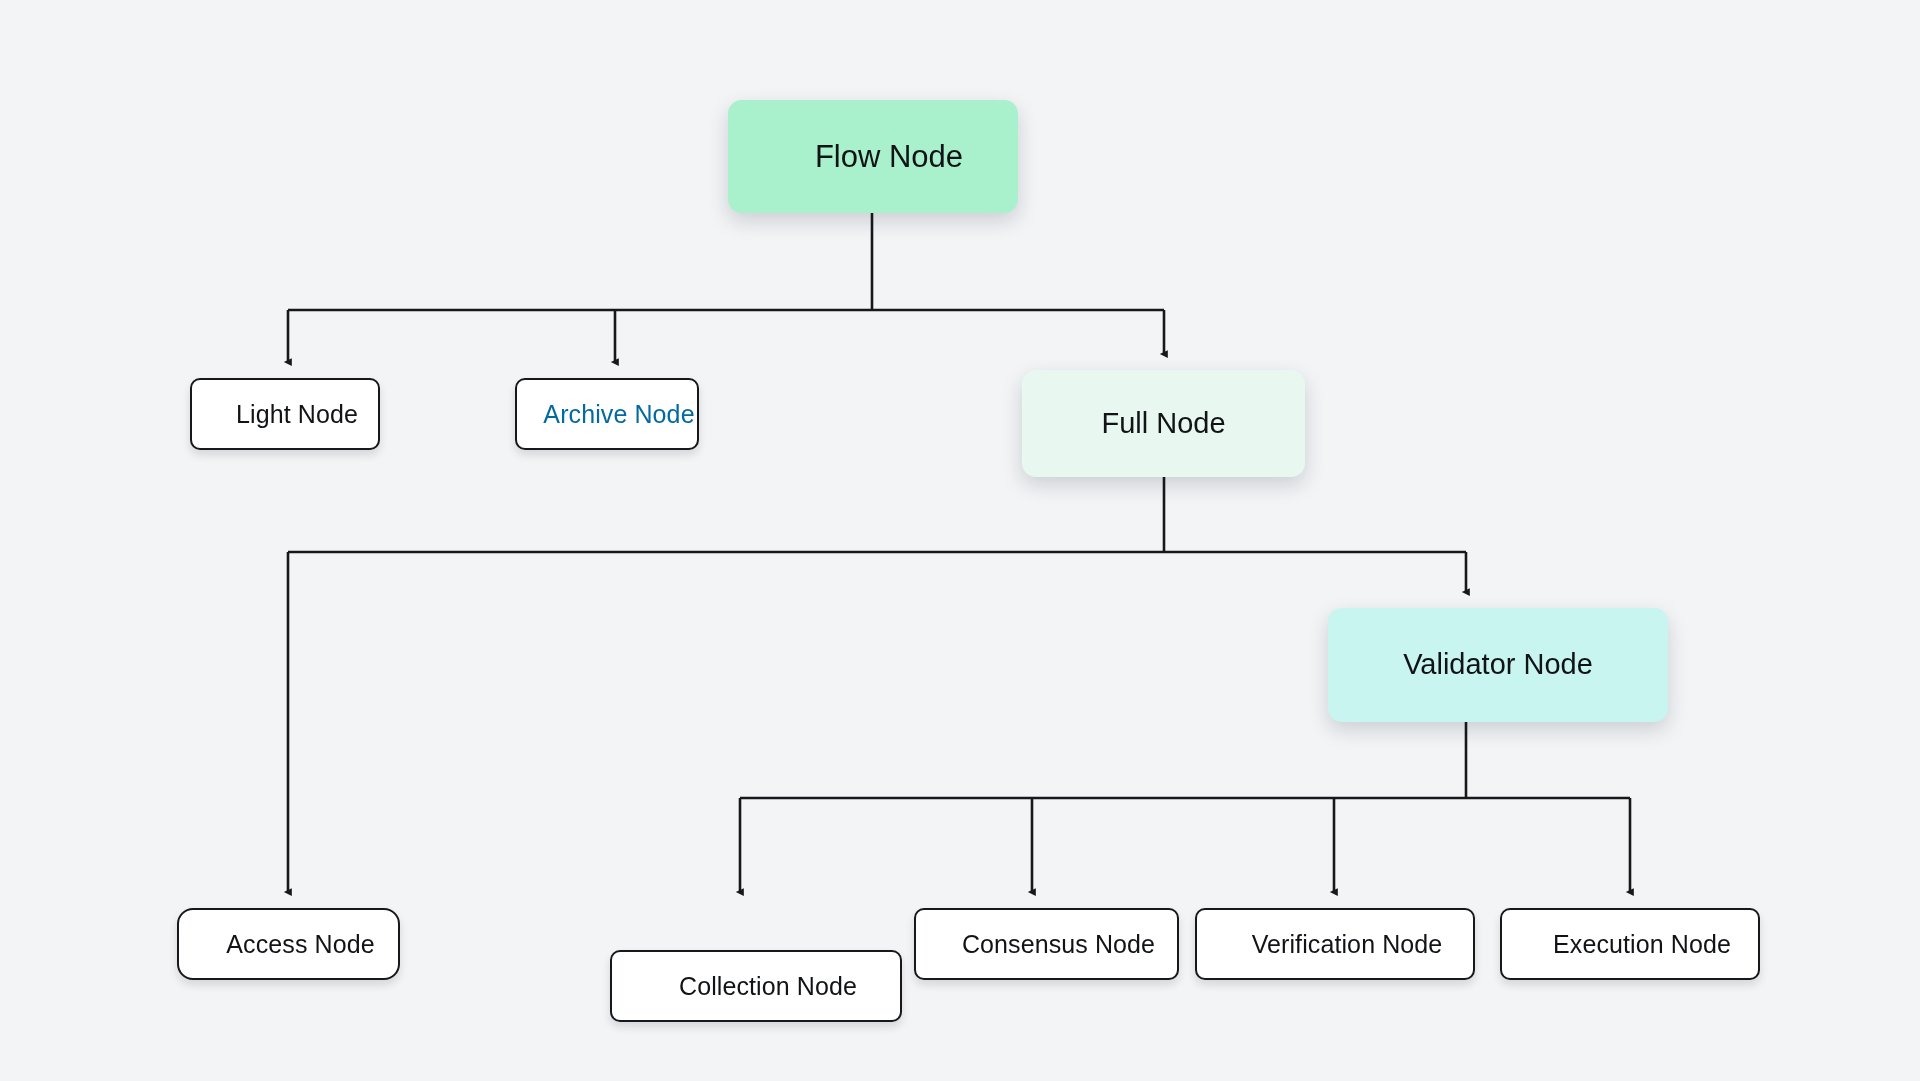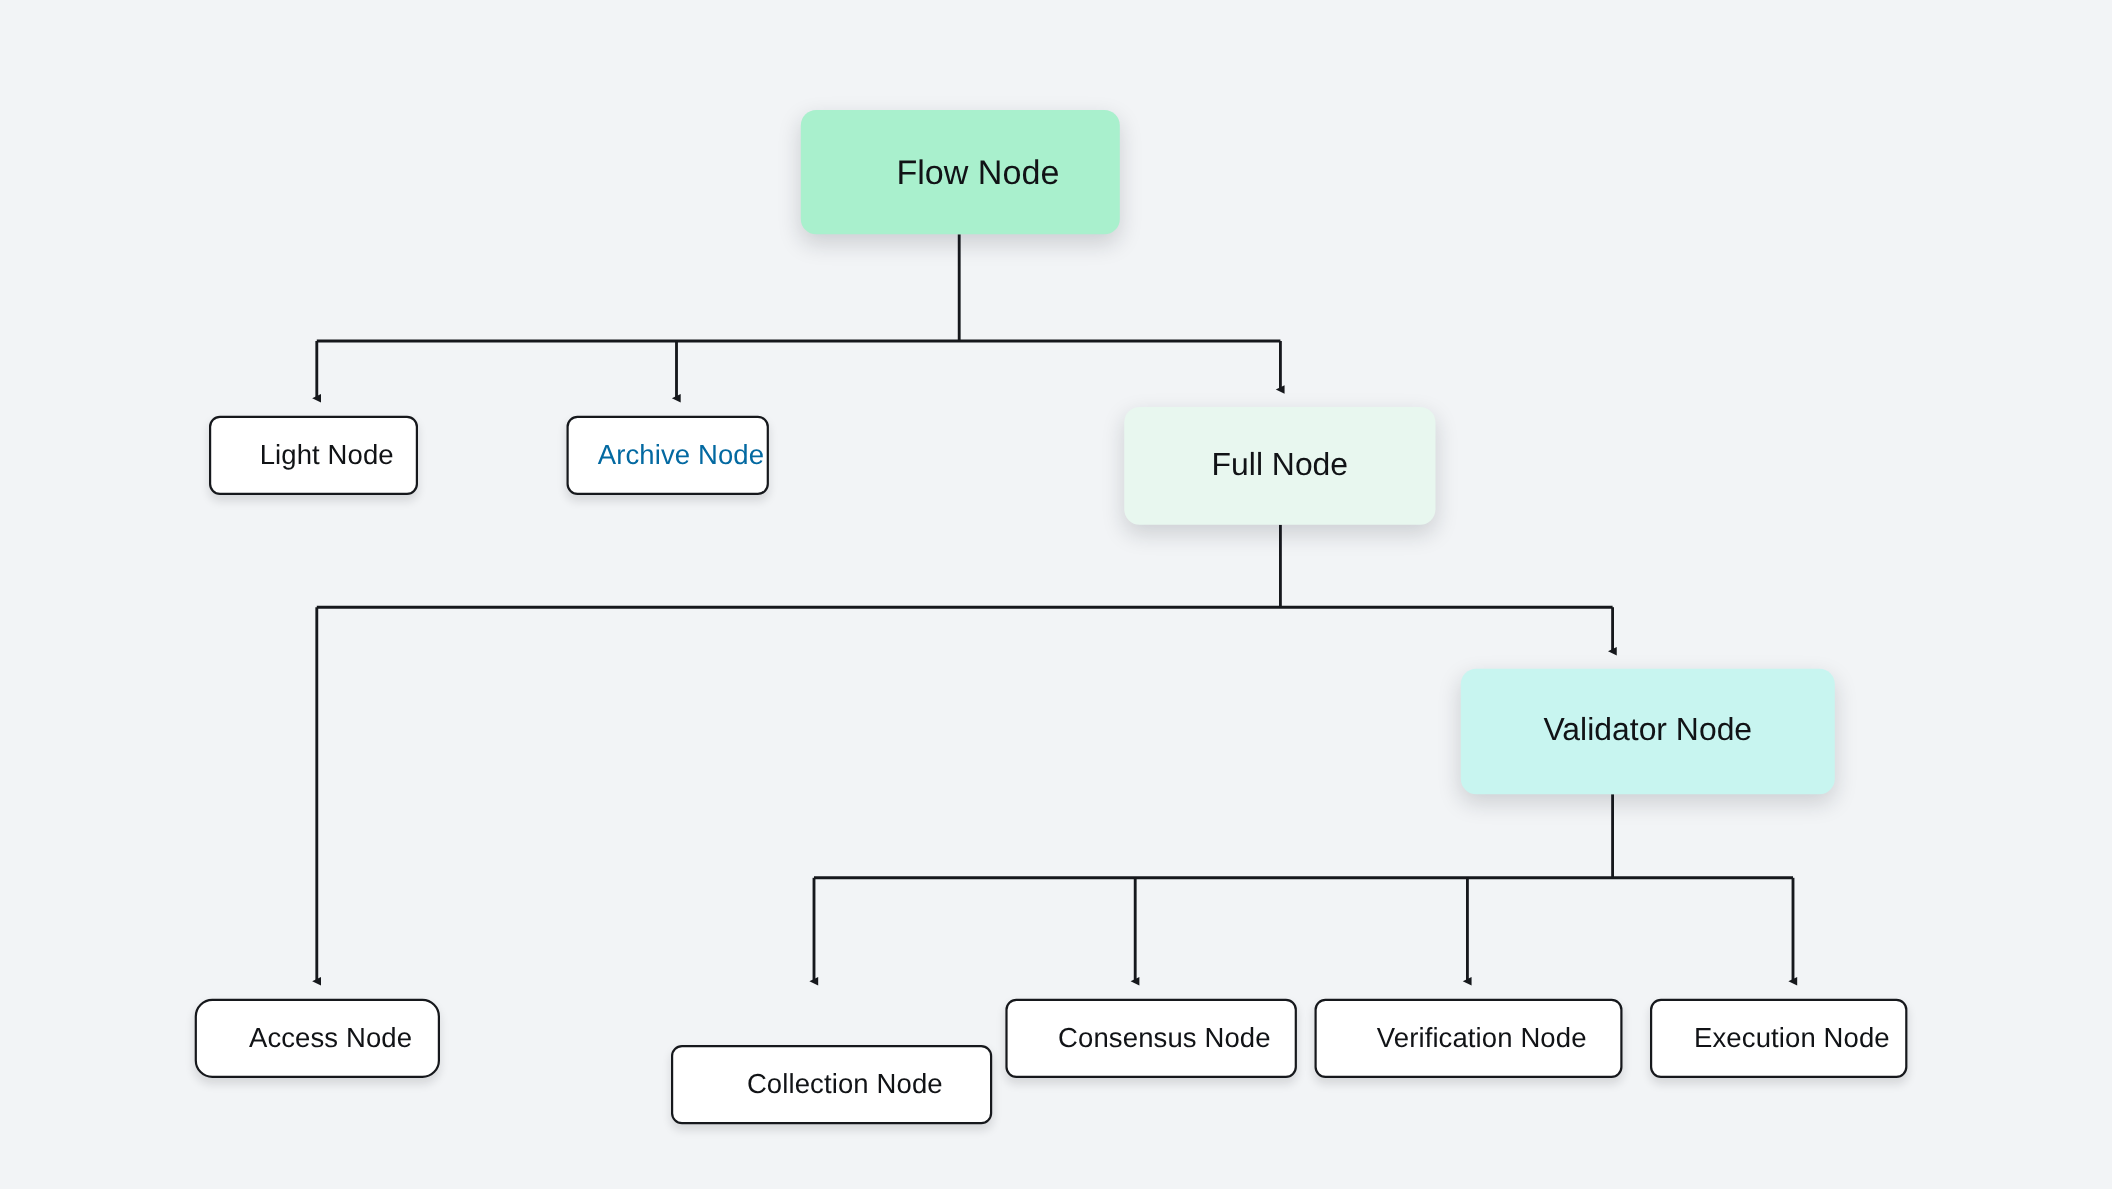--- a/index.html
+++ b/index.html
@@ -129,17 +129,17 @@
   </div>
 
   <div class="node leaf" id="node-consensus" style="left: 900px; top: 908px; width: 265px; height: 72px; color: rgb(17, 19, 22); margin-left: 14px;">
     <span>Consensus Node</span>
   </div>
 
   <div class="node leaf" id="node-verification" style="left: 1195px; top: 908px; width: 280px; height: 72px; color: rgb(17, 19, 22);">
     <span>Verification Node</span>
   </div>
 
-  <div class="node leaf" id="node-execution" style="left: 1500px; top: 908px; width: 234px; height: 72px; color: rgb(17, 19, 22);">
+  <div class="node leaf" id="node-execution" style="left: 1500px; top: 908px; width: 260px; height: 72px; color: rgb(17, 19, 22);">
     <span>Execution Node</span>
   </div>
 
 </div>
 
 </body></html>

